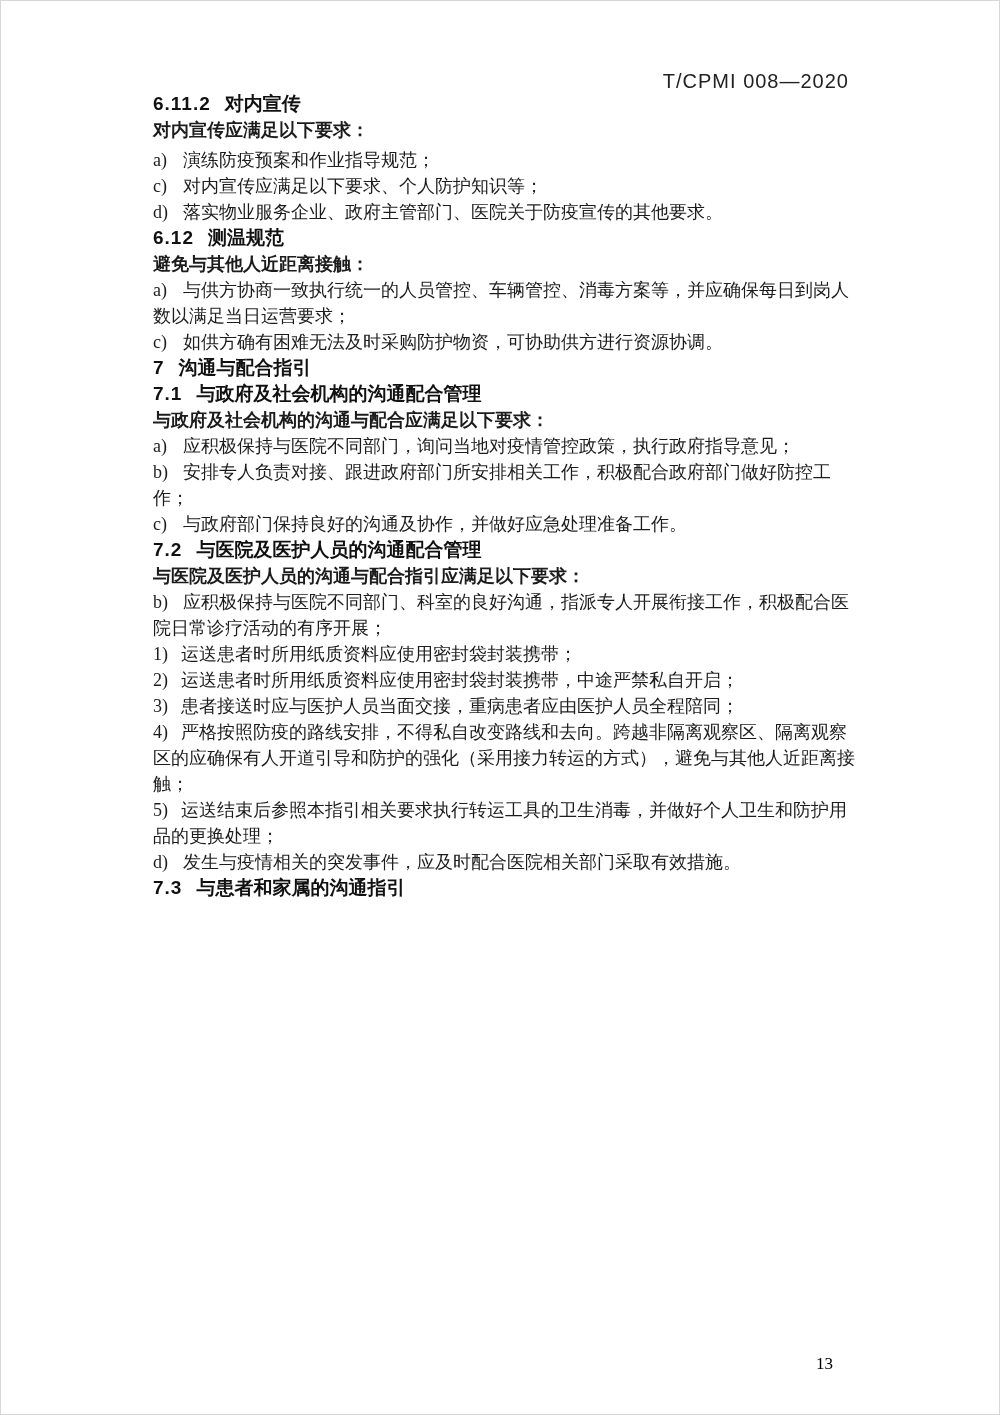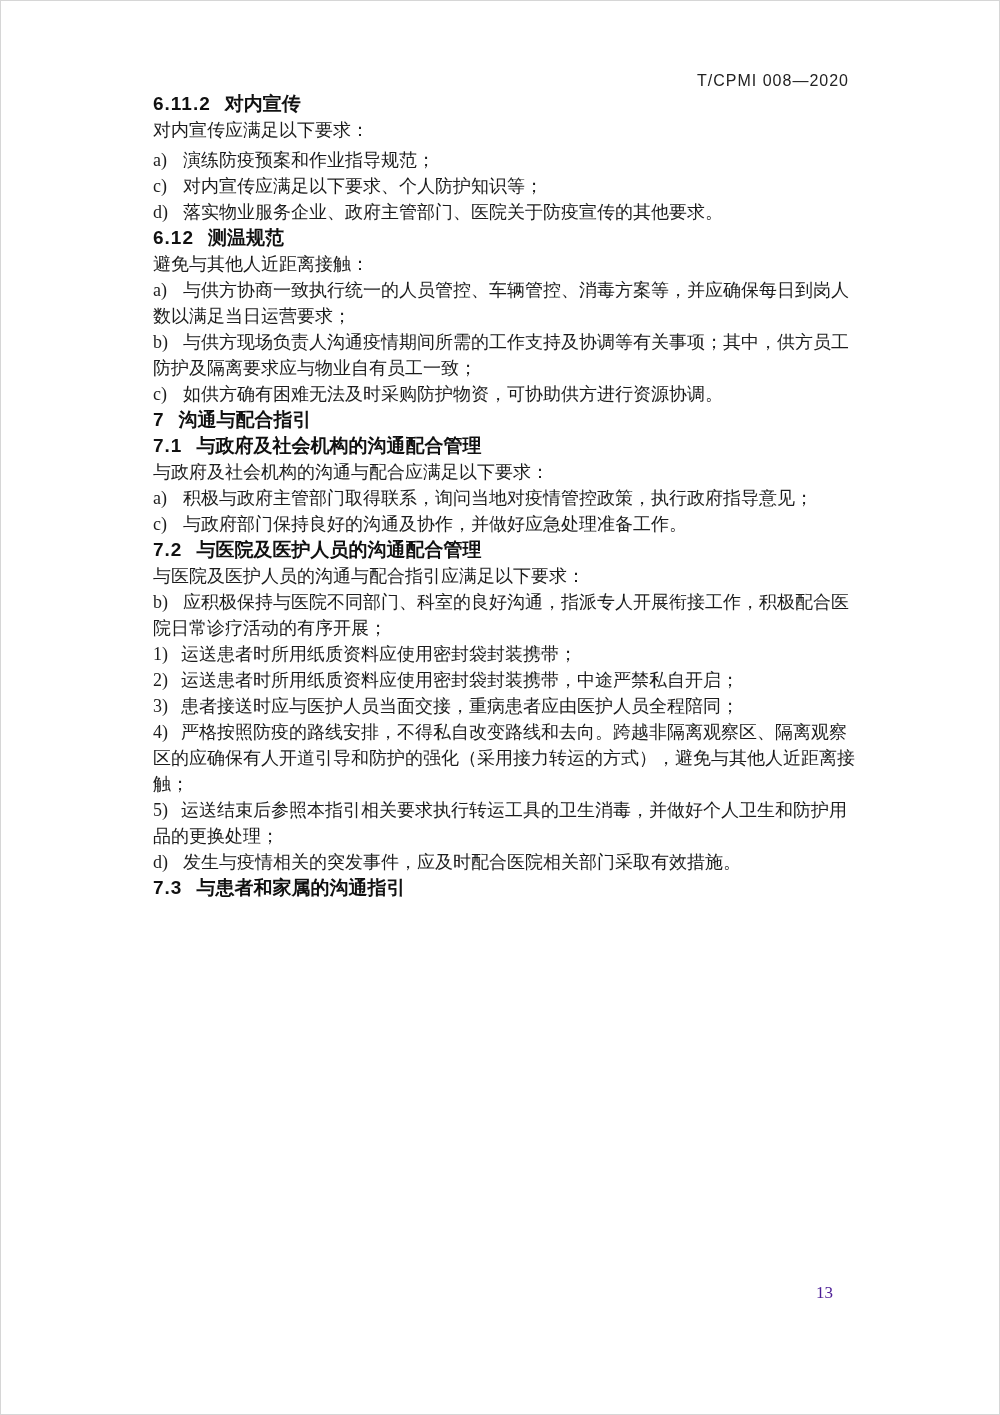--- a/index.html
+++ b/index.html
@@ -12,59 +12,59 @@
     border: 1px solid #d6d6d6;
     font-family: "Liberation Serif", serif;
     color: #1c1c1c;
     overflow: hidden;
   }
   .doc-header {
     padding-top: 70px;
     padding-right: 150px;
     text-align: right;
     font-family: "Liberation Sans", sans-serif;
-    font-size: 16px;
+    font-size: 20px;
     line-height: 20px;
     letter-spacing: 1px;
     color: #222;
   }
   .content {
     padding-left: 152px;
     padding-right: 135px;
   }
   .content p, .content h2, .content h3 { margin: 0; }
   .h {
     font-family: "Liberation Sans", sans-serif;
     font-weight: bold;
     font-size: 19px;
     line-height: 26px;
     color: #111;
   }
   .hnum { margin-right: 14px; letter-spacing: 1px; margin-top: 31px; }
   .body-text { font-size: 18px; line-height: 26px; }
-  .para { margin-left: 33px; }
+  .para { margin-left: 33px; font-weight: bold; }
   .li { margin-left: 33px; }
   .ni { margin-left: 73px; }
   .mk { display: inline-block; min-width: 30px; }
   .nmk { display: inline-block; min-width: 28px; }
   .mt-head1 { margin-top: 34px; }
   .mt-intro { margin-top: 17px; }
   .mt-list { margin-top: 4px; }
   .mt-612 { margin-top: 10px; }
   .mt-14 { margin-top: 14px; }
   .mt-7 { margin-top: 28px; }
   .mt-71 { margin-top: 26px; }
   .mt-72 { margin-top: 16px; }
   .mt-73 { margin-top: 16px; }
   .page-number {
     position: absolute;
-    top: 1282px;
+    top: 1353px;
     left: 815px;
     font-size: 17px;
-    color: #4c1d95;
+    color: #000000;
     font-family: Liberation Serif, serif;
   }
 </style>
 </head>
 <body>
 
 <div class="page">
 
   <div class="doc-header">
     <span>T/CPMI 008—2020</span>
@@ -81,34 +81,34 @@
       <p class="li"><span class="mk">c)</span><span>对内宣传应满足以下要求、个人防护知识等；</span></p>
       <p class="li"><span class="mk">d)</span><span>落实物业服务企业、政府主管部门、医院关于防疫宣传的其他要求。</span></p>
     </div>
 
     <h3 class="h mt-612">
       <span class="hnum">6.12</span><span>测温规范</span>
     </h3>
     <p class="para mt-14">避免与其他人近距离接触：</p>
     <div>
       <p class="li"><span class="mk">a)</span><span>与供方协商一致执行统一的人员管控、车辆管控、消毒方案等，并应确保每日到岗人数以满足当日运营要求；</span></p>
-      <p class="li"><span class="mk">b)</span><span>与供方现场负责人沟通疫情期间所需的工作支持及协调等有关事项；其中，供方员工防护及隔离要求应与物业自有员工一致；</span></p>
       <p class="li"><span class="mk">c)</span><span>如供方确有困难无法及时采购防护物资，可协助供方进行资源协调。</span></p>
     </div>
 
     <h2 class="h mt-7">
       <span class="hnum">7</span><span>沟通与配合指引</span>
     </h2>
 
     <h3 class="h mt-71">
       <span class="hnum">7.1</span><span>与政府及社会机构的沟通配合管理</span>
     </h3>
     <p class="para mt-14">与政府及社会机构的沟通与配合应满足以下要求：</p>
     <div>
-      <p class="li"><span class="mk">a)</span><span>积极与政府主管部门取得联系，询问当地对疫情管控政策，执行政府指导意见；</span></p>
+      <p class="li"><span class="mk">a)</span><span>应积极保持与医院不同部门，询问当地对疫情管控政策，执行政府指导意见；</span></p>
+      <p class="li"><span class="mk">b)</span><span>安排专人负责对接、跟进政府部门所安排相关工作，积极配合政府部门做好防控工作；</span></p>
       <p class="li"><span class="mk">c)</span><span>与政府部门保持良好的沟通及协作，并做好应急处理准备工作。</span></p>
     </div>
 
     <h3 class="h mt-72">
       <span class="hnum">7.2</span><span>与医院及医护人员的沟通配合管理</span>
     </h3>
     <p class="para mt-14">与医院及医护人员的沟通与配合指引应满足以下要求：</p>
     <div>
       <p class="li"><span class="mk">b)</span><span>应积极保持与医院不同部门、科室的良好沟通，指派专人开展衔接工作，积极配合医院日常诊疗活动的有序开展；</span></p>
       <div>

